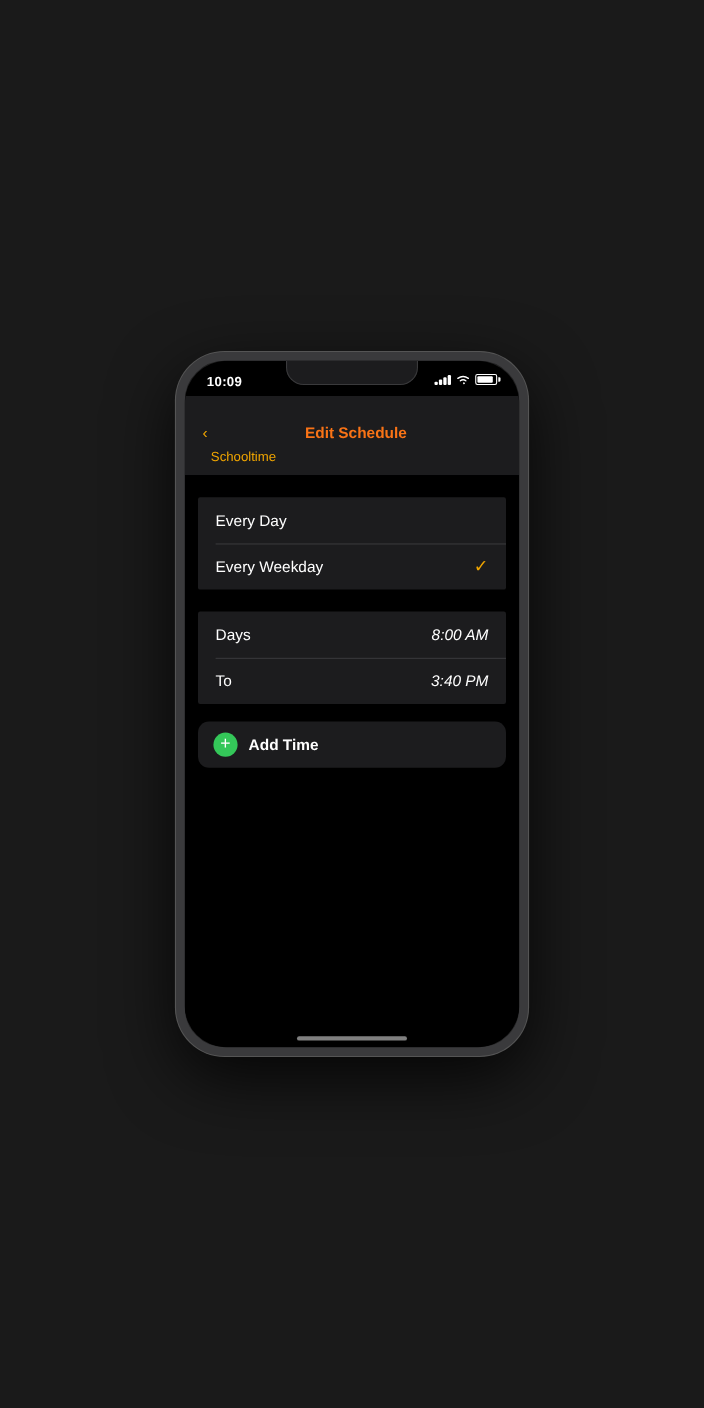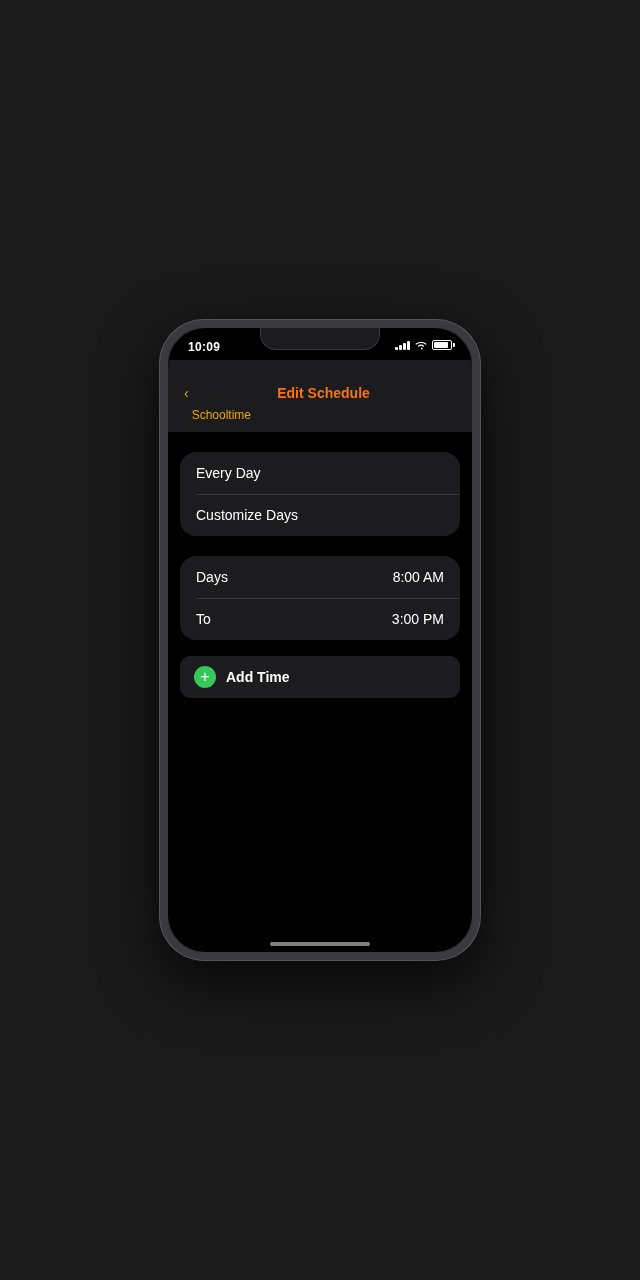--- a/index.html
+++ b/index.html
@@ -173,21 +173,21 @@
     }
 
     .section-gap-small {
       height: 16px;
     }
 
     
     .list-group {
       background: #1c1c1e;
       margin: 0 12px;
-      border-radius: 16px;
+      border-radius: 2px;
       overflow: hidden;
     }
 
     .list-item {
       display: flex;
       align-items: center;
       justify-content: space-between;
       padding: 0 16px;
       min-height: 42px;
       position: relative;
@@ -214,20 +214,21 @@
       color: #f0a500;
       font-size: 16px;
       font-weight: 500;
     }
 
     
     .list-item-value {
       color: #fff;
       font-size: 14px;
       font-weight: 400;
+      font-style: italic;
     }
 
     
     .add-time-group {
       background: #1c1c1e;
       margin: 0 12px;
       border-radius: 10px;
       overflow: hidden;
     }
 
@@ -323,39 +324,40 @@
     <div class="content">
 
       <div class="section-gap"></div>
 
       <div class="list-group">
 
         <div class="list-item">
           <span class="list-item-label">Every Day</span>
         </div>
 
-
         <div class="list-item">
-          <span class="list-item-label">Customize Days</span>
-        </div>
+          <span class="list-item-label">Every Weekday</span>
+          <span class="checkmark">✓</span>
+        </div>
+
 
       </div>
 
       <div class="section-gap"></div>
 
       <div class="list-group">
 
         <div class="list-item">
           <span class="list-item-label">Days</span>
           <span class="list-item-value">8:00 AM</span>
         </div>
 
         <div class="list-item">
           <span class="list-item-label">To</span>
-          <span class="list-item-value">3:00 PM</span>
+          <span class="list-item-value">3:40 PM</span>
         </div>
 
       </div>
 
       <div class="section-gap-small"></div>
 
       <div class="add-time-group">
         <div class="add-time-row">
           <div class="add-icon">
             <span class="add-icon-plus">+</span>

